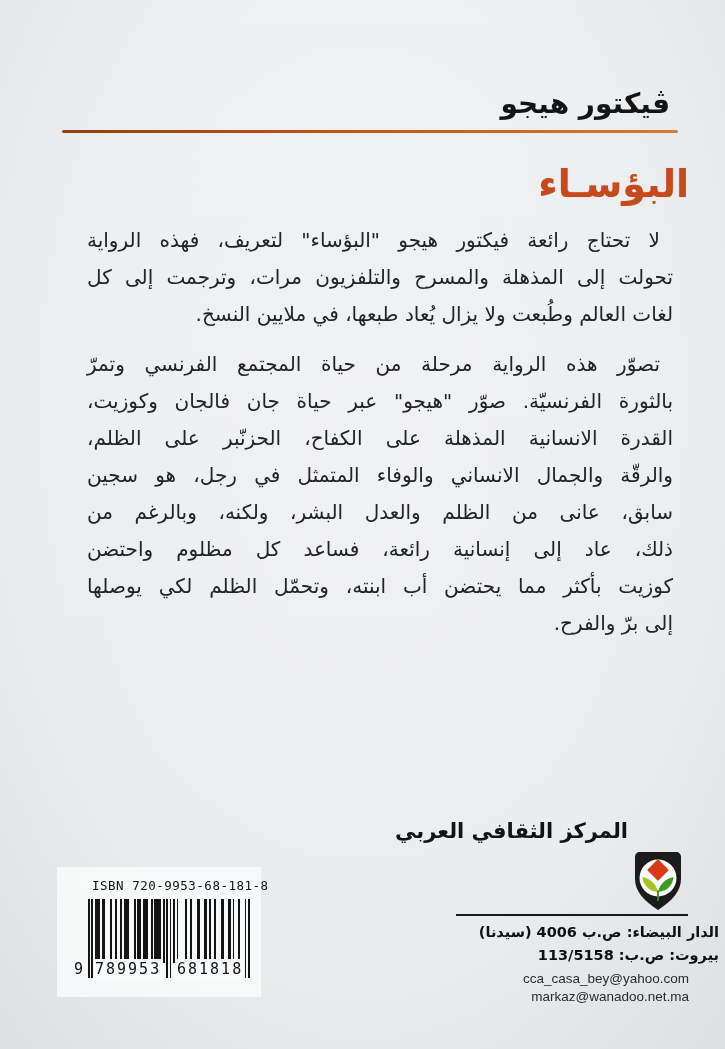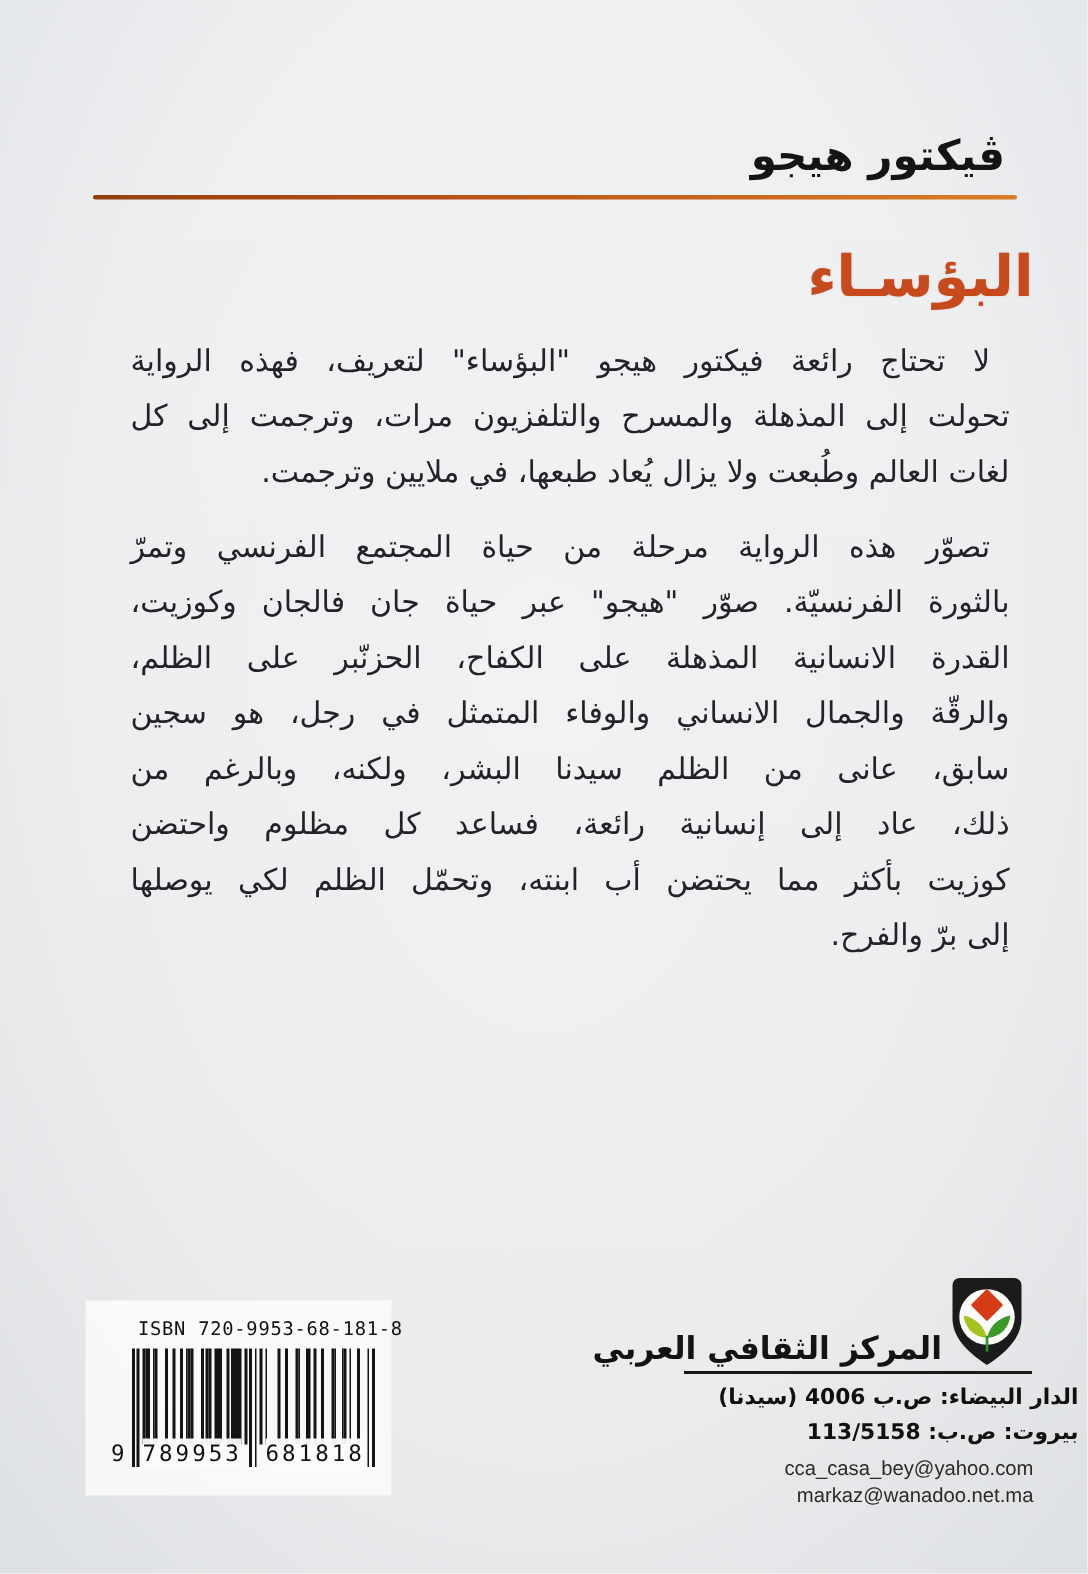--- a/index.html
+++ b/index.html
@@ -21,21 +21,21 @@
 
   
   .blurb{position:absolute;top:222px;right:52px;width:586px;direction:rtl;
     font-size:20px;color:#222326;}
   .para{margin:0 0 13px 0;}
   .bline{line-height:37px;text-align:justify;text-align-last:justify;white-space:normal;}
   .bline.first{padding-right:13px;}
   .bline.last{text-align:right;text-align-last:right;}
 
   
-  .pub-name{position:absolute;top:885px;right:97px;font-size:21px;font-weight:bold;
+  .pub-name{position:absolute;top:817px;right:97px;font-size:21px;font-weight:bold;
     color:#131313;direction:rtl;line-height:1.4;}
   .pub-logo{position:absolute;top:851px;left:634px;width:48px;height:60px;}
   .pub-rule{position:absolute;top:914px;left:456px;width:232px;height:2px;background:#191919;}
   .addresses{position:absolute;top:921px;right:6px;text-align:right;direction:rtl;}
   .addr{font-size:14.5px;font-weight:bold;color:#101010;line-height:23px;white-space:nowrap;text-align:right;}
   .email{direction:ltr;font-weight:normal;font-size:13.5px;color:#2a2a2a;line-height:18px;
     margin-right:30px;font-family:"Liberation Sans","DejaVu Sans",sans-serif;}
   .email.first-email{margin-top:3px;}
 
   
@@ -60,28 +60,28 @@
 <div class="vignette"></div>
 
 <div class="author">ڤيكتور هيجو</div>
 <div class="author-rule"></div>
 <div class="title">البؤسـاء</div>
 
 <div class="blurb" id="blurb">
     <div class="para">
       <div class="bline first">لا تحتاج رائعة فيكتور هيجو "البؤساء" لتعريف، فهذه الرواية</div>
       <div class="bline">تحولت إلى المذهلة والمسرح والتلفزيون مرات، وترجمت إلى كل</div>
-      <div class="bline last">لغات العالم وطُبعت ولا يزال يُعاد طبعها، في ملايين وترجمت.</div>
+      <div class="bline last">لغات العالم وطُبعت ولا يزال يُعاد طبعها، في ملايين النسخ.</div>
     </div>
     <div class="para">
       <div class="bline first">تصوّر هذه الرواية مرحلة من حياة المجتمع الفرنسي وتمرّ</div>
       <div class="bline">بالثورة الفرنسيّة. صوّر "هيجو" عبر حياة جان فالجان وكوزيت،</div>
       <div class="bline">القدرة الانسانية المذهلة على الكفاح، الحزنّبر على الظلم،</div>
       <div class="bline">والرقّة والجمال الانساني والوفاء المتمثل في رجل، هو سجين</div>
-      <div class="bline">سابق، عانى من الظلم سيدنا البشر، ولكنه، وبالرغم من</div>
+      <div class="bline">سابق، عانى من الظلم والعدل البشر، ولكنه، وبالرغم من</div>
       <div class="bline">ذلك، عاد إلى إنسانية رائعة، فساعد كل مظلوم واحتضن</div>
       <div class="bline">كوزيت بأكثر مما يحتضن أب ابنته، وتحمّل الظلم لكي يوصلها</div>
       <div class="bline last">إلى برّ والفرح.</div>
     </div>
   </div>
 
 <div class="pub-name">المركز الثقافي العربي</div>
 
 <svg class="pub-logo" viewBox="0 0 48 60" xmlns="http://www.w3.org/2000/svg">
   <path d="M6,1 H42 C45,1 47,3 47,6 V28 C47,40 38,50 24,59 C10,50 1,40 1,28 V6 C1,3 3,1 6,1 Z" fill="#1b1b1b"></path>

